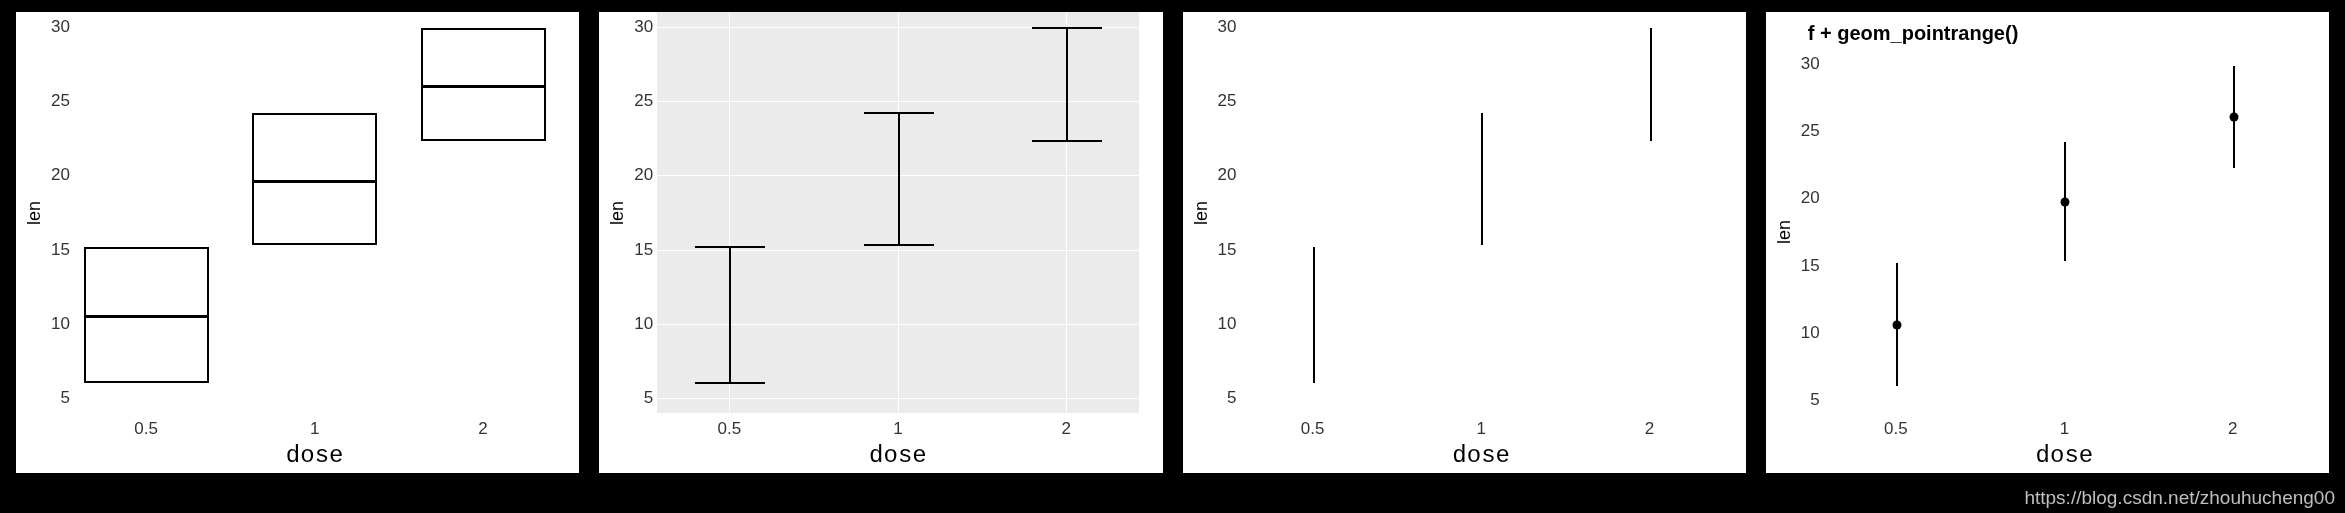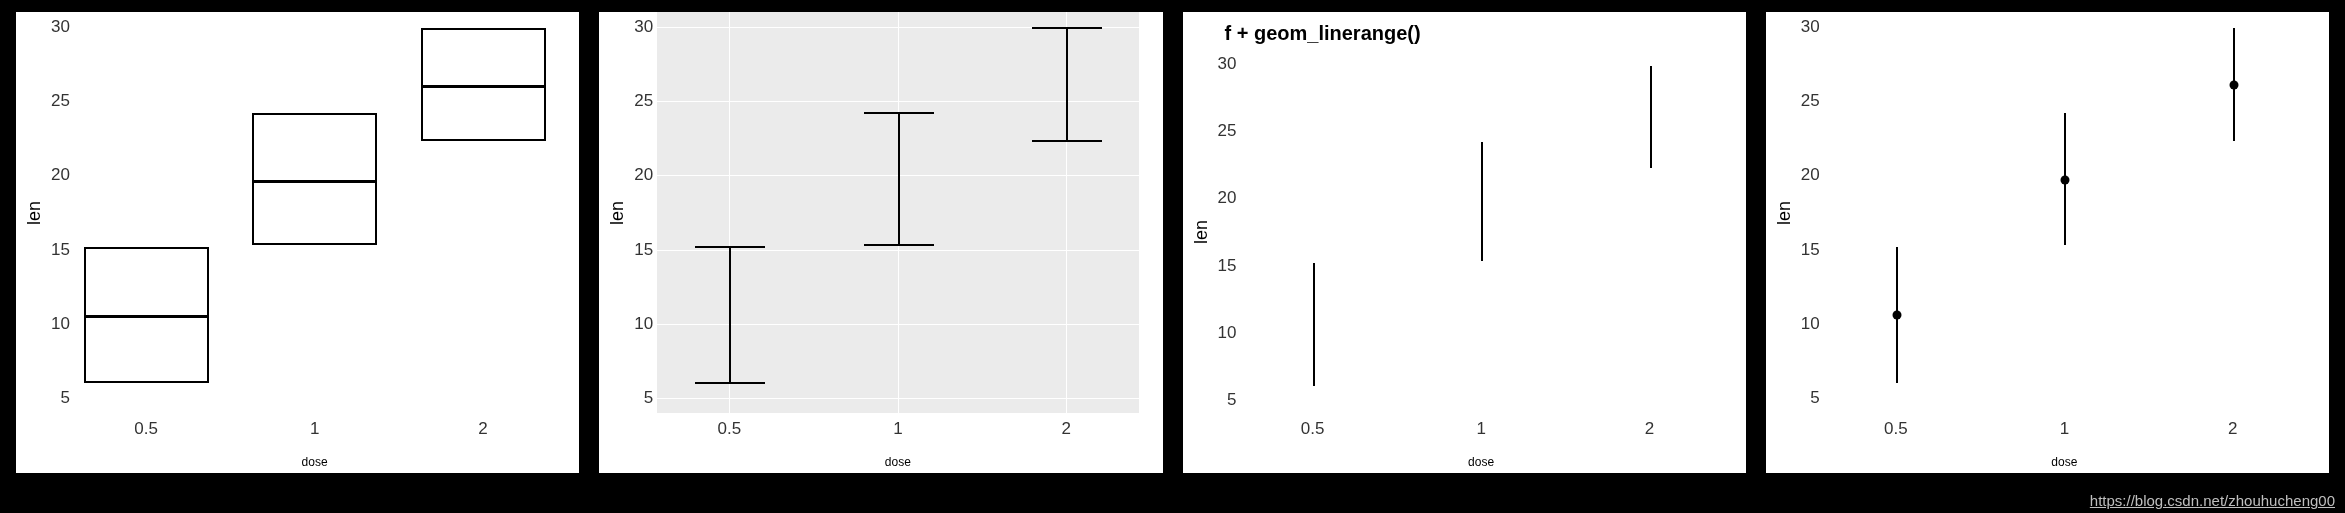--- a/index.html
+++ b/index.html
@@ -98,22 +98,23 @@
     top: 6px;
     transform: translateX(-50%);
     font-size: 17px;
     color: #333;
   }
   .x-label {
     position: absolute;
     left: 50%;
     bottom: 4px;
     transform: translateX(-50%);
-    font-size: 12px;
+    font-size: 24px;
     color: #000;
+    font-family: Liberation Mono, monospace;
   }
   
   .crossbar {
     position: absolute;
     border: 2px solid #000;
     background: transparent;
   }
   .crossbar .mid {
     position: absolute;
     left: -2px; right: -2px;
@@ -148,24 +149,23 @@
     width: 9px;
     height: 9px;
     border-radius: 50%;
     background: #000;
     transform: translate(-50%, -50%);
   }
   .attribution {
     position: absolute;
     right: 10px;
     bottom: 4px;
-    font-size: 15px;
+    font-size: 19px;
     color: #bfbfbf;
     font-family: Arial, sans-serif;
-    text-decoration: underline;
   }
 </style>
 </head>
 <body>
 
 <div class="panels">
 
 <div class="panel">
       <div class="plot-wrap">
         <div class="y-axis">
@@ -236,21 +236,20 @@
         </div>
       </div>
       <div class="x-axis">
         <div class="x-tick" style="left: 15%;">0.5</div>
         <div class="x-tick" style="left: 50%;">1</div>
         <div class="x-tick" style="left: 85%;">2</div>
         <div class="x-label">dose</div>
       </div>
     </div>
     <div class="panel">
-      <div class="panel-title">f + geom_linerange()</div>
       <div class="plot-wrap">
         <div class="y-axis">
           <div class="y-label">len</div>
           <div class="y-ticks">
             <div class="y-tick" style="bottom: 3.7037%;">5</div>
             <div class="y-tick" style="bottom: 22.2222%;">10</div>
             <div class="y-tick" style="bottom: 40.7407%;">15</div>
             <div class="y-tick" style="bottom: 59.2593%;">20</div>
             <div class="y-tick" style="bottom: 77.7778%;">25</div>
             <div class="y-tick" style="bottom: 96.2963%;">30</div>
@@ -263,20 +262,21 @@
         </div>
       </div>
       <div class="x-axis">
         <div class="x-tick" style="left: 15%;">0.5</div>
         <div class="x-tick" style="left: 50%;">1</div>
         <div class="x-tick" style="left: 85%;">2</div>
         <div class="x-label">dose</div>
       </div>
     </div>
     <div class="panel">
+      <div class="panel-title">f + geom_pointrange()</div>
       <div class="plot-wrap">
         <div class="y-axis">
           <div class="y-label">len</div>
           <div class="y-ticks">
             <div class="y-tick" style="bottom: 3.7037%;">5</div>
             <div class="y-tick" style="bottom: 22.2222%;">10</div>
             <div class="y-tick" style="bottom: 40.7407%;">15</div>
             <div class="y-tick" style="bottom: 59.2593%;">20</div>
             <div class="y-tick" style="bottom: 77.7778%;">25</div>
             <div class="y-tick" style="bottom: 96.2963%;">30</div>

